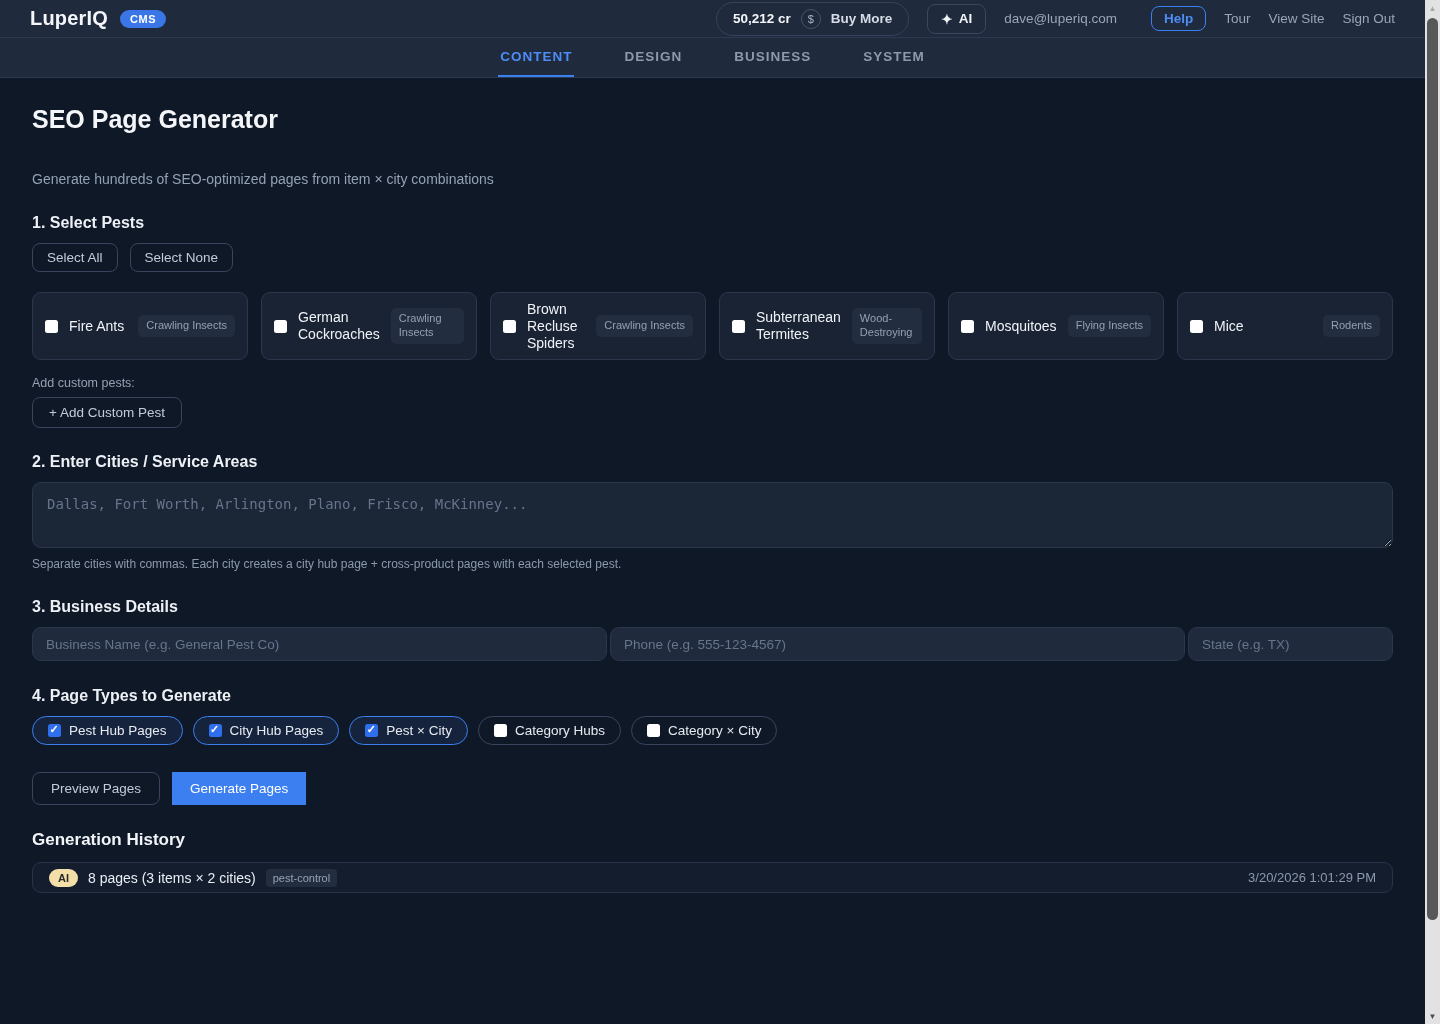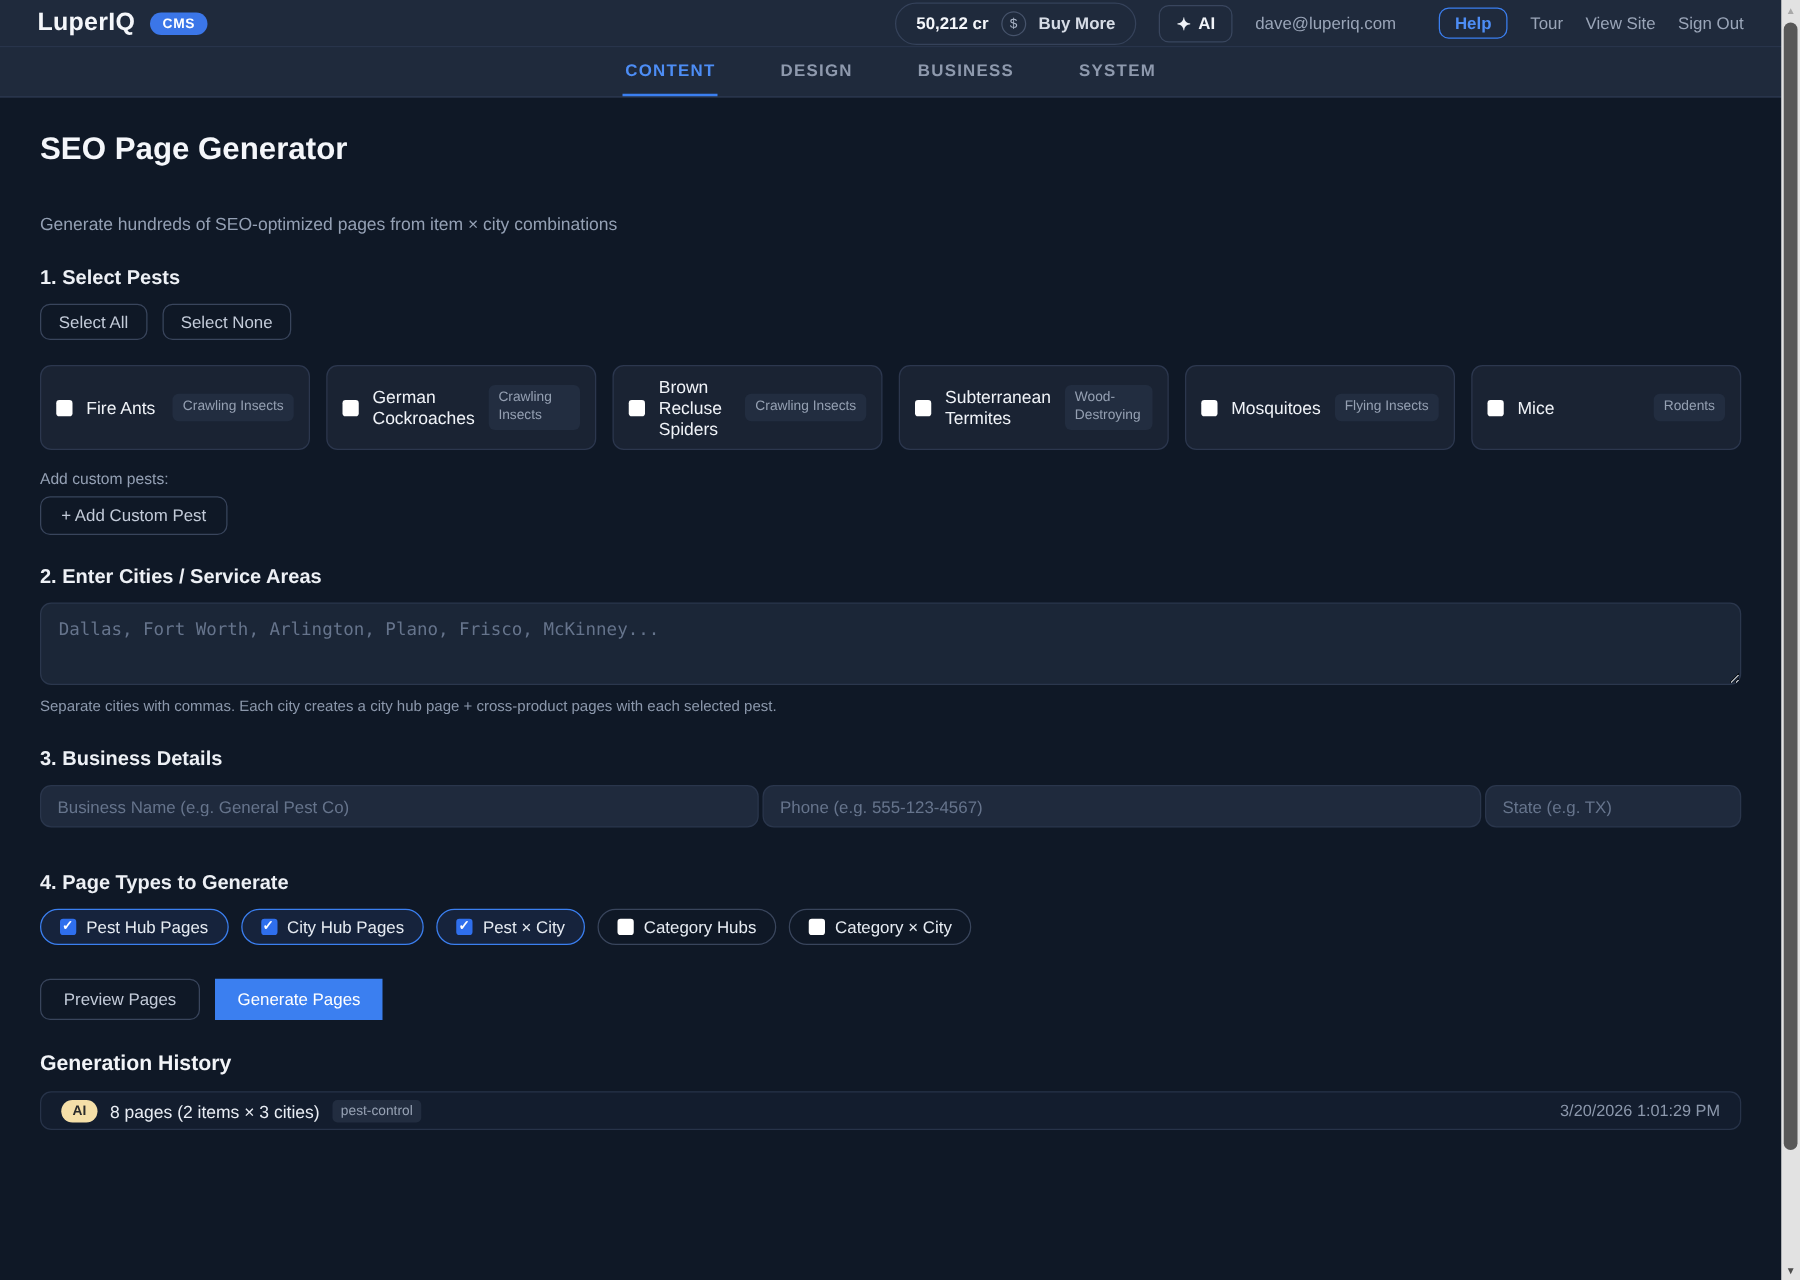--- a/index.html
+++ b/index.html
@@ -97,21 +97,21 @@
   .add-custom-btn { margin-bottom:25px; padding:7px 16px; }
 
   textarea.cities {
     width:100%; height:66px; background:#1b2637; border:1px solid #2b374d;
     border-radius:9px; resize:vertical; padding:13px 14px;
     font-family:"DejaVu Sans Mono", monospace; font-size:14px; color:#cdd5e1;
   }
   textarea.cities::placeholder { color:#66748c; }
   .cities-help { font-size:12px; color:#8c98ac; margin:5px 0 27px; }
 
-  .biz-row { display:flex; gap:3px; margin-bottom:36px; }
+  .biz-row { display:flex; gap:3px; margin-bottom:26px; }
   .biz-row input {
     background:#1f2a3d; border:1px solid #2a364c; border-radius:9px;
     height:34px; padding:0 13px; font-size:13.5px; color:#dfe5ee;
     font-family:inherit;
   }
   .biz-row input::placeholder { color:#66748c; }
   .biz-name, .biz-phone { flex:1; }
   .biz-state { flex:0 0 150px; }
 
   .pill-row { display:flex; gap:10px; margin-bottom:27px; }
@@ -302,21 +302,21 @@
     
     <div class="actions-row">
       <button class="btn-outline preview-btn">Preview Pages</button>
       <button class="btn-primary">Generate Pages</button>
     </div>
 
     
     <div class="history-h">Generation History</div>
     <div class="history-row">
       <span class="ai-badge">AI</span>
-      <span class="history-text">8 pages (2 items × 3 cities)</span>
+      <span class="history-text">8 pages (3 items × 2 cities)</span>
       <span class="history-tag">pest-control</span>
       <span class="history-time">3/20/2026 1:01:29 PM</span>
     </div>
   </div>
 </div>
 
 <div class="scrollbar">
   <div class="sb-arrow-up">▲</div>
   <div class="sb-thumb"></div>
   <div class="sb-arrow-down">▼</div>

